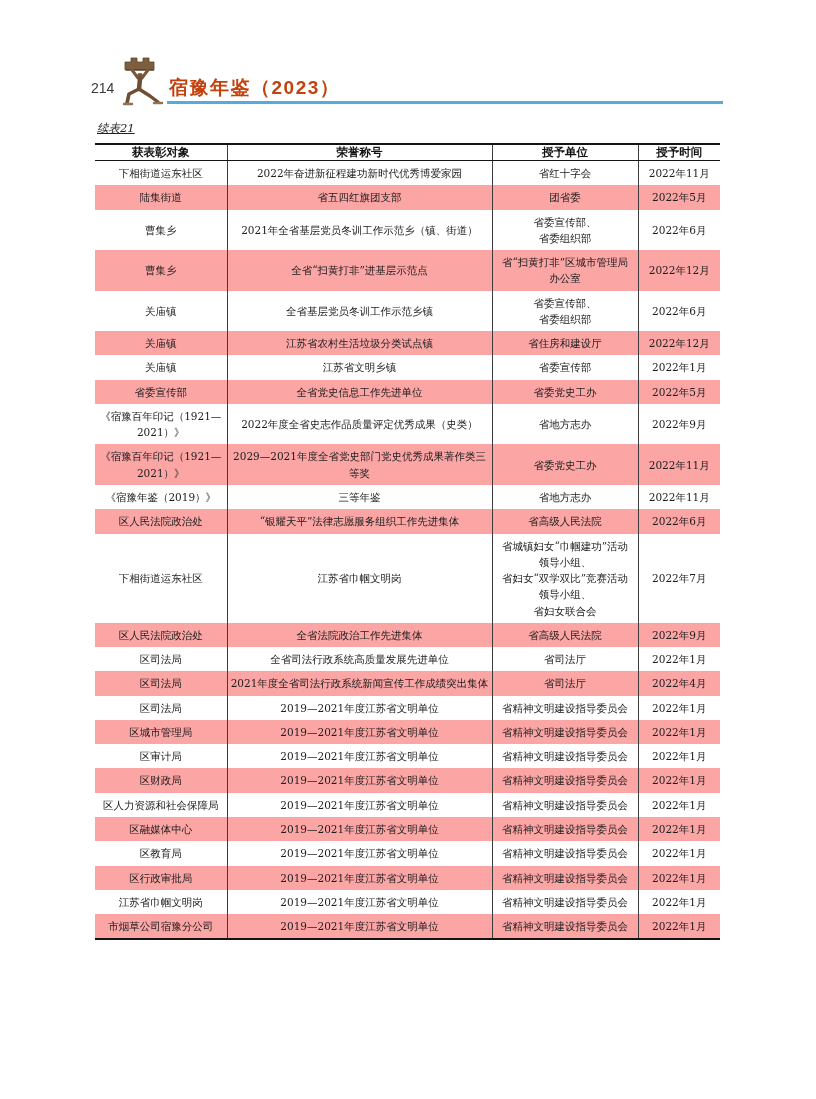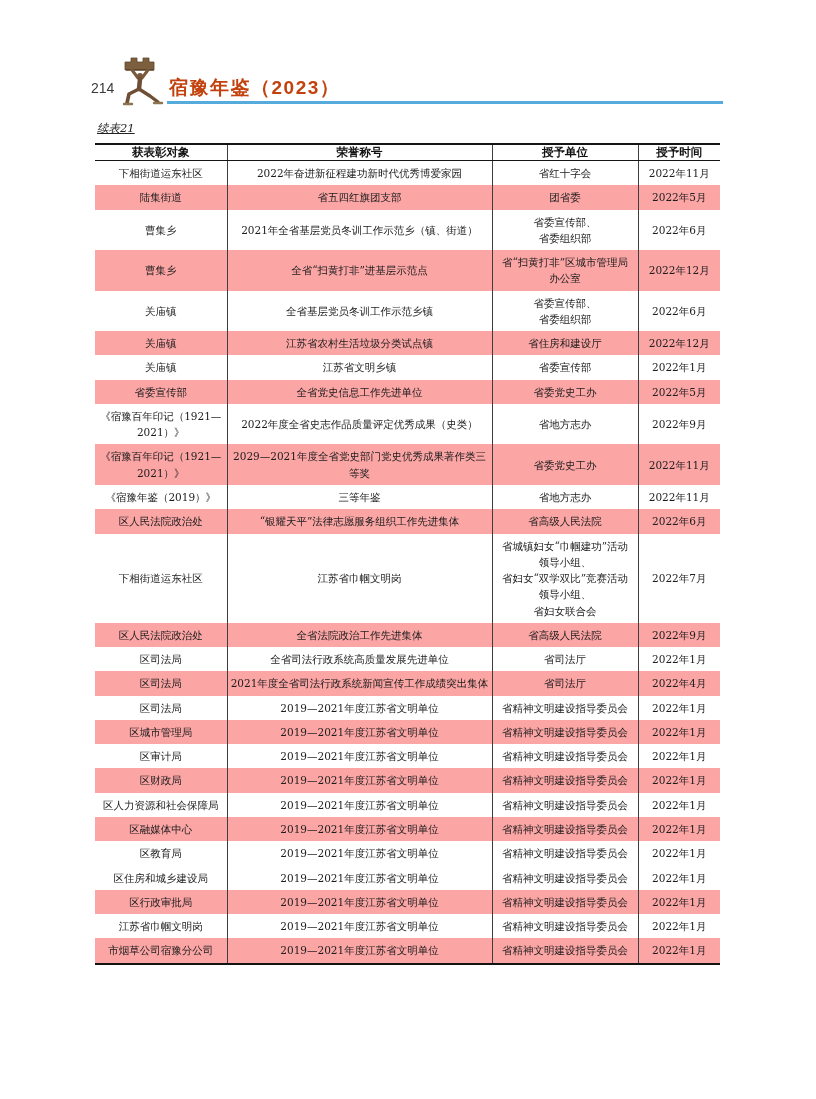--- a/index.html
+++ b/index.html
@@ -234,26 +234,20 @@
         <td>2019—2021年度江苏省文明单位</td>
         <td>省精神文明建设指导委员会</td>
         <td>2022年1月</td>
       </tr>
       <tr>
         <td>区教育局</td>
         <td>2019—2021年度江苏省文明单位</td>
         <td>省精神文明建设指导委员会</td>
         <td>2022年1月</td>
       </tr>
-      <tr>
-        <td>区住房和城乡建设局</td>
-        <td>2019—2021年度江苏省文明单位</td>
-        <td>省精神文明建设指导委员会</td>
-        <td>2022年1月</td>
-      </tr>
       <tr class="alt">
         <td>区行政审批局</td>
         <td>2019—2021年度江苏省文明单位</td>
         <td>省精神文明建设指导委员会</td>
         <td>2022年1月</td>
       </tr>
       <tr>
         <td>江苏省巾帼文明岗</td>
         <td>2019—2021年度江苏省文明单位</td>
         <td>省精神文明建设指导委员会</td>

